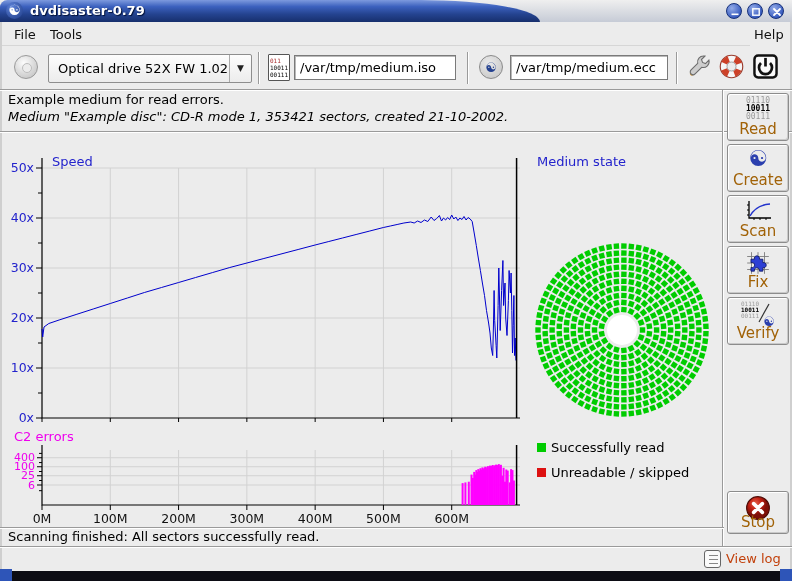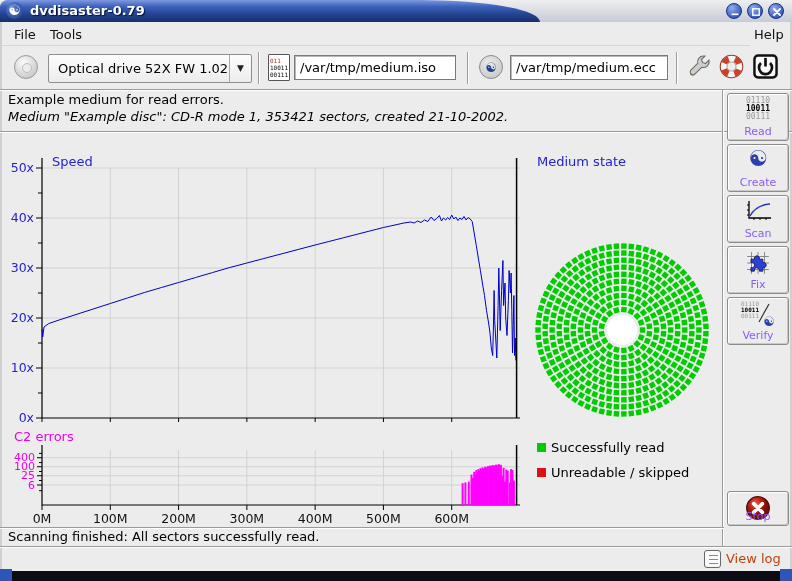--- a/index.html
+++ b/index.html
@@ -59,21 +59,21 @@
   .status-line2{position:absolute;left:5px;top:18px;font-size:13px;font-style:italic;color:#000;}
   
   .lbl-blue{position:absolute;font-size:13px;color:#2323cc;z-index:3;margin-top:16px;}
   .lbl-magenta{position:absolute;font-size:13px;color:#ee00ee;z-index:3;}
   .legend-row{position:absolute;z-index:3;font-size:13px;color:#000;}
   .legend-swatch{position:absolute;left:0;top:3px;width:9px;height:9px;}
   .legend-text{position:absolute;left:14px;top:0;white-space:nowrap;}
   
   .side-btn{position:absolute;left:727px;width:62px;background:#ececec;border:1px solid #8c8c8c;
     border-radius:3px;box-shadow:inset 1px 1px 0 #ffffff, inset -1px -1px 0 #c9c9c9;text-align:center;z-index:4;}
-  .side-btn .btn-label{position:absolute;bottom:2px;left:0;width:100%;font-size:11px;color:#8b5cf6;}
+  .side-btn .btn-label{position:absolute;bottom:2px;left:0;width:100%;font-size:15px;color:#a16207;}
   .bin-rows{font-family:"DejaVu Sans Mono",monospace;font-size:8px;line-height:8px;letter-spacing:0;}
   .bin-rows .g{color:#9a9a9a;} .bin-rows .b{color:#000;font-weight:bold;}
   .yin{font-size:22px;color:#2b3fae;line-height:24px;}
   .verify-ico{position:relative;width:34px;height:26px;margin:3px auto 0;}
   .verify-ico .bin-rows{position:absolute;left:0;top:0;font-size:6px;line-height:6px;}
   .verify-ico .vy{position:absolute;right:0;bottom:-2px;font-size:13px;color:#2b3fae;}
   .verify-ico .slash{position:absolute;left:14px;top:2px;width:18px;height:20px;}
   
   .statusbar-msg{position:absolute;left:8px;top:529px;font-size:13px;color:#000;z-index:3;}
   .viewlog{position:absolute;left:704px;top:550px;width:82px;height:20px;z-index:4;}
@@ -784,21 +784,21 @@
         <div class="g">00111</div>
       </div>
       <svg class="slash" width="18" height="20">
         <path d="M14 1 L4 19" stroke="#333" stroke-width="1.2"></path>
       </svg>
       <span class="vy">☯</span>
     </div>
     <div class="btn-label">Verify</div>
   </div>
 
-  <div class="side-btn" style="top:491px;height:35px">
+  <div class="side-btn" style="top:491px;height:43px">
     <svg width="26" height="26" viewBox="0 0 22 22" style="margin-top:3px">
       <defs>
         <radialGradient id="rg" cx="38%" cy="30%">
           <stop offset="0%" stop-color="#e8644d"></stop>
             <stop offset="55%" stop-color="#c01f12"></stop>
             <stop offset="100%" stop-color="#7d0f08"></stop>
         </radialGradient>
       </defs>
       <circle cx="11" cy="11" r="9.6" fill="url(#rg)" stroke="#4d0b06" stroke-width="1"></circle>
       <path d="M7.3 7.3 L14.7 14.7 M14.7 7.3 L7.3 14.7" stroke="#fff" stroke-width="3" stroke-linecap="round"></path>

